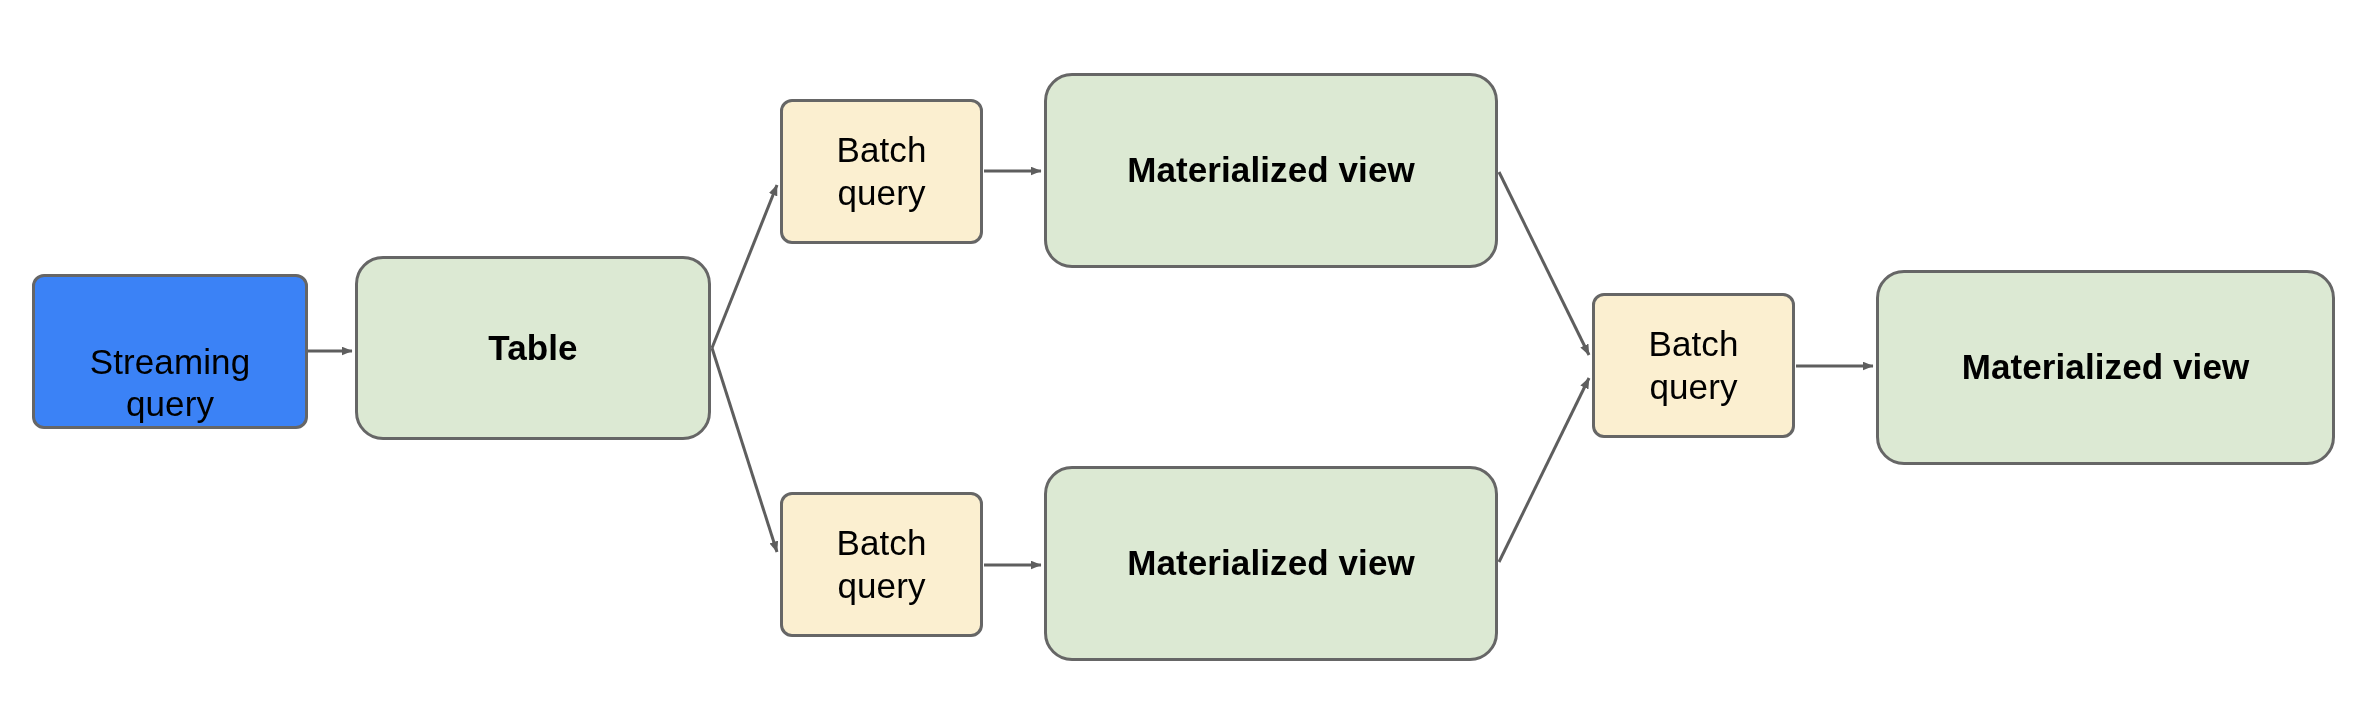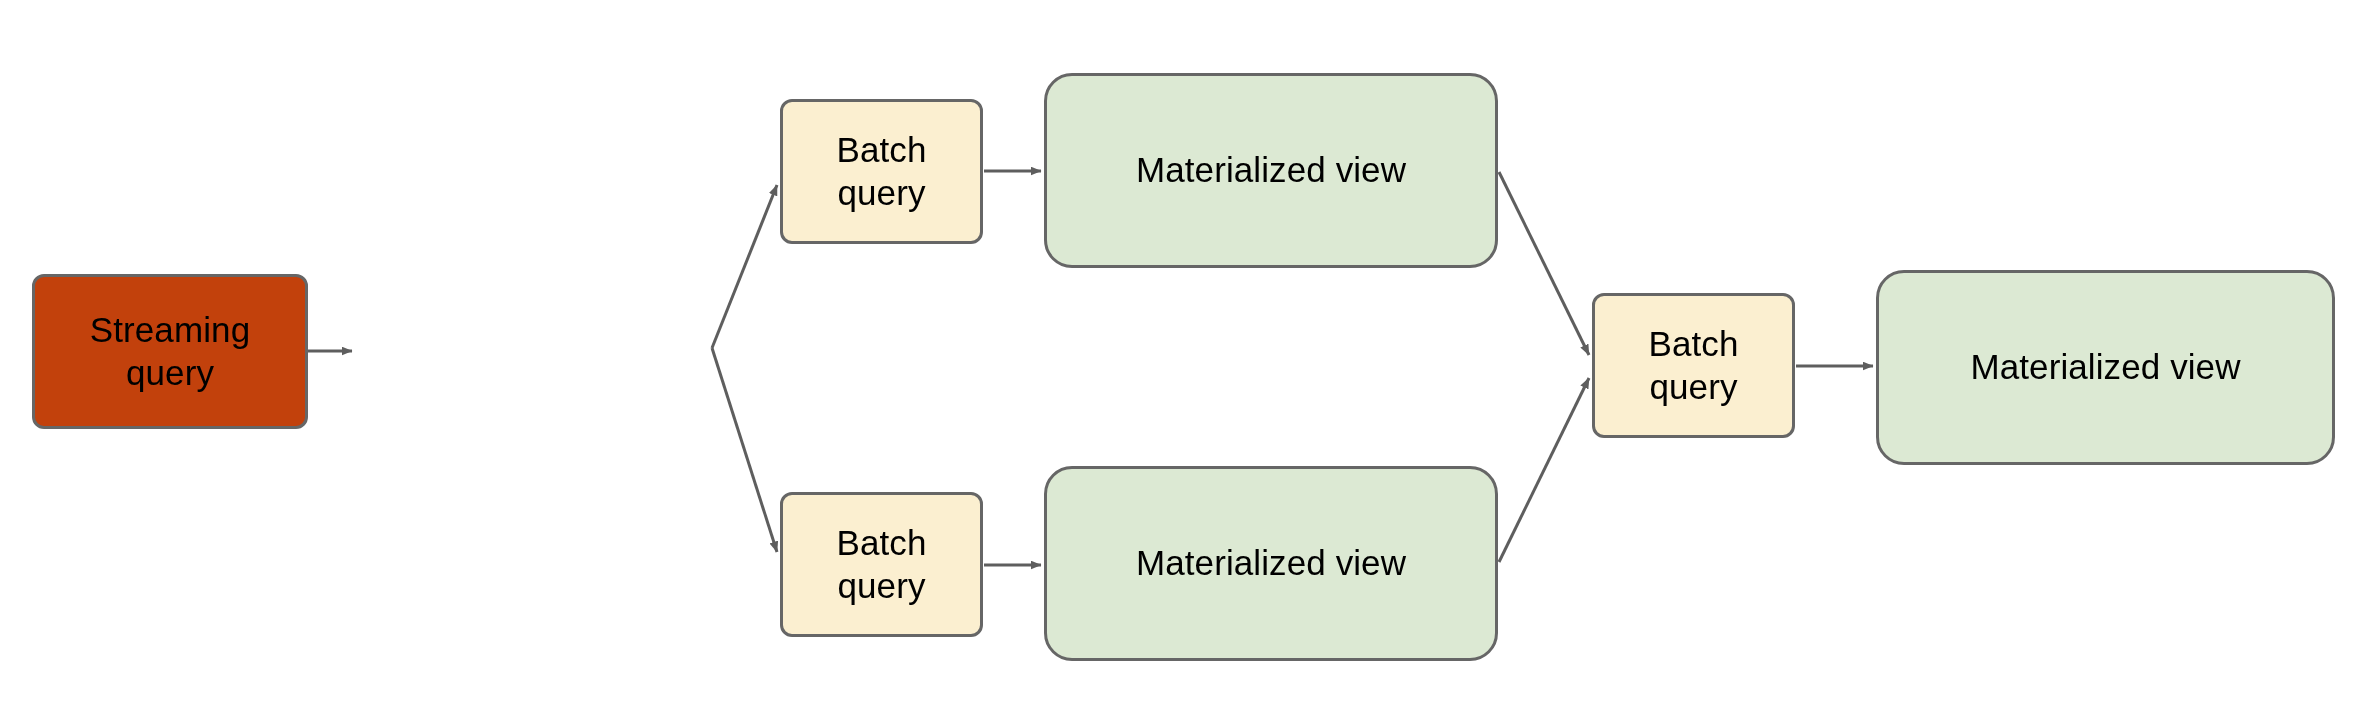--- a/index.html
+++ b/index.html
@@ -40,20 +40,21 @@
     white-space: pre-line;
     z-index: 2;
   }
   .node-process {
     background: #fbefd0;
     border-radius: 12px;
   }
   .node-store {
     background: #dce9d3;
     border-radius: 28px;
+    font-weight: bold;
   }
   .node-label {
     display: block;
     white-space: pre-line;
   }
 </style>
 </head>
 <body>
 
 <div id="diagram-canvas">
@@ -69,25 +70,28 @@
         <line x1="712" y1="348" x2="777" y2="185"></line>
         <line x1="712" y1="348" x2="777" y2="552"></line>
         <line x1="984" y1="171" x2="1041" y2="171"></line>
         <line x1="984" y1="565" x2="1041" y2="565"></line>
         <line x1="1499" y1="172" x2="1589" y2="355"></line>
         <line x1="1499" y1="562" x2="1589" y2="378"></line>
         <line x1="1796" y1="366" x2="1873" y2="366"></line>
       </g>
   </svg>
 
-  <div class="node node-process" style="left: 32px; top: 274px; width: 276px; height: 155px; background: #c2410c; border-color: rgb(102, 102, 102); color: rgb(0, 0, 0);">
+  <div class="node node-process" style="left: 32px; top: 274px; width: 276px; height: 155px; background: #3b82f6; border-color: rgb(102, 102, 102); color: rgb(0, 0, 0); align-items: flex-end;">
     <span class="node-label">Streaming
 query</span>
   </div>
 
+  <div class="node node-store" style="left: 355px; top: 256px; width: 356px; height: 184px; background: rgb(220, 233, 211); border-color: rgb(102, 102, 102); color: rgb(0, 0, 0);">
+    <span class="node-label">Table</span>
+  </div>
 
   <div class="node node-process" style="left: 780px; top: 99px; width: 203px; height: 145px; background: rgb(251, 239, 208); border-color: rgb(102, 102, 102); color: rgb(0, 0, 0);">
     <span class="node-label">Batch
 query</span>
   </div>
 
   <div class="node node-store" style="left: 1044px; top: 73px; width: 454px; height: 195px; background: rgb(220, 233, 211); border-color: rgb(102, 102, 102); color: rgb(0, 0, 0);">
     <span class="node-label">Materialized view</span>
   </div>
 

